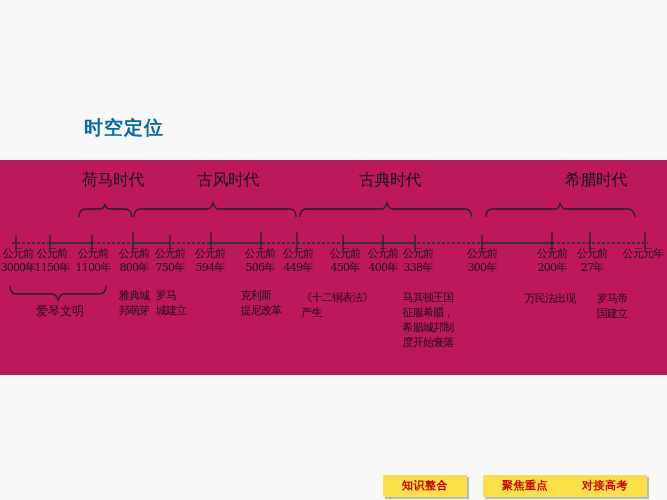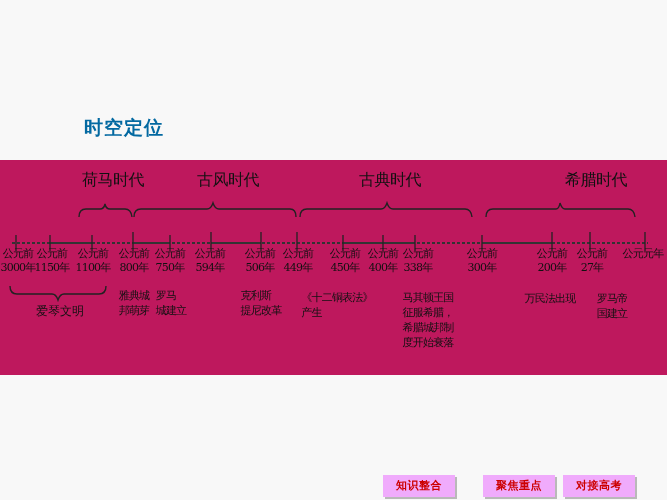--- a/index.html
+++ b/index.html
@@ -54,22 +54,22 @@
   .civ-label {
     position: absolute;
     font-size: 12px;
     transform: translateX(-50%);
     white-space: nowrap;
   }
   .nav {
     position: absolute;
     top: 475px;
     height: 22px;
-    width: 72px;
-    background: #f0abfc;
+    width: 84px;
+    background: #fde047;
     color: #cc0000;
     font-family: "DejaVu Sans", "Liberation Sans", sans-serif;
     font-weight: bold;
     font-size: 11px;
     line-height: 22px;
     text-align: center;
     box-shadow: 2px 2px 0 #b9b9b9;
     cursor: pointer;
     letter-spacing: 0.5px;
   }

